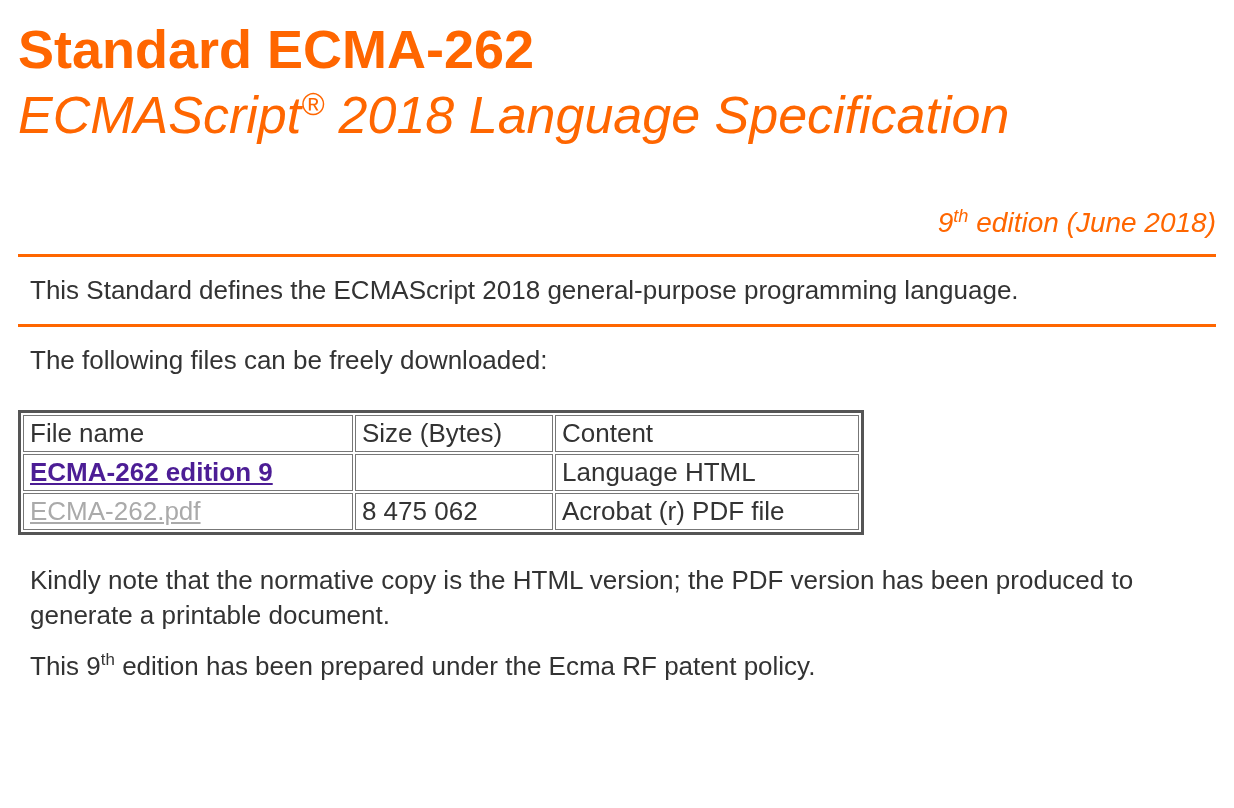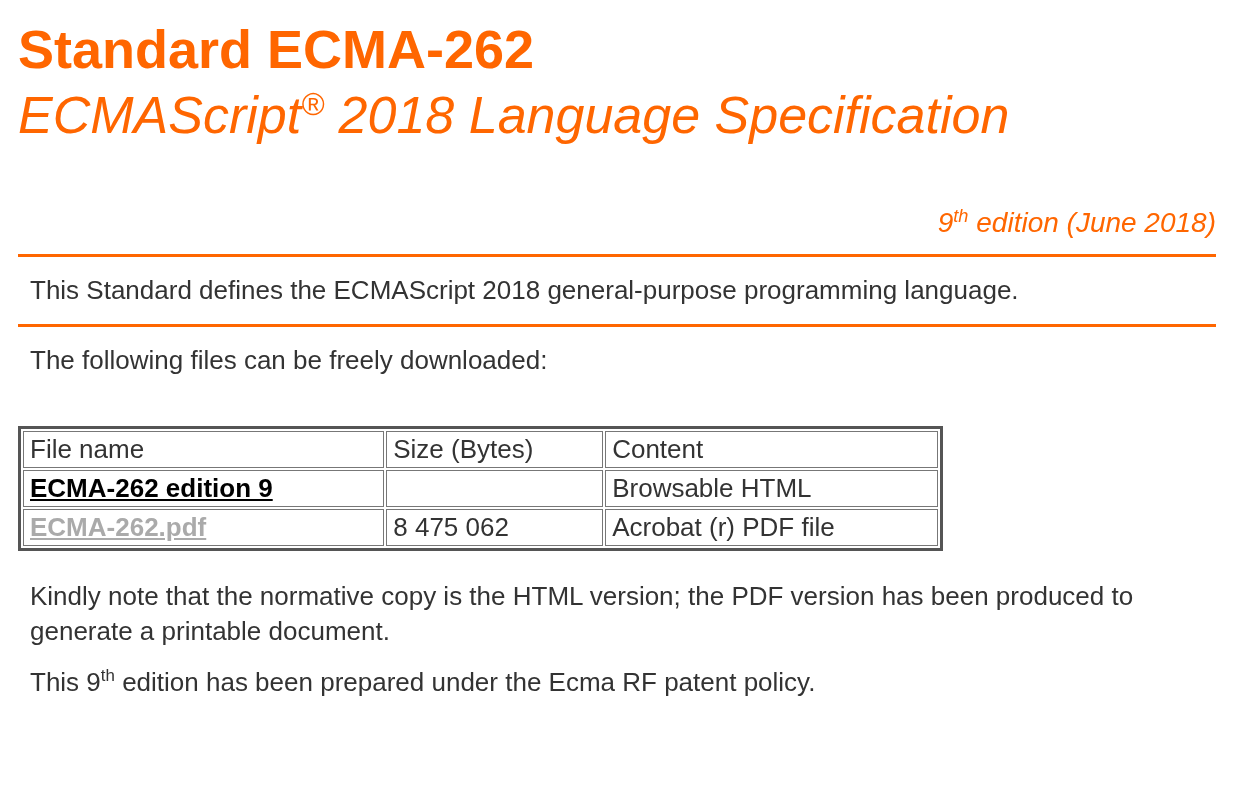--- a/index.html
+++ b/index.html
@@ -50,39 +50,39 @@
       margin: 0 0 16px 12px;
       line-height: 1.35;
     }
     .spacer {
       height: 16px;
     }
     table.downloads {
       border: 3px solid #555555;
       border-collapse: separate;
       border-spacing: 2px;
-      width: 925px;
-      margin: 16px 0 28px 0;
+      width: 846px;
+      margin: 0 0 28px 0;
     }
     table.downloads td {
       border: 1px solid #777777;
       padding: 2px 6px;
       font-size: 26px;
       vertical-align: top;
     }
     table.downloads td.num {
       text-align: left;
     }
     a.file-link-orange {
-      color: #000000;
+      color: #4c1d95;
       font-weight: bold;
     }
     a.file-link-gray {
       color: #aaaaaa;
-      font-weight: bold;
+      font-weight: normal;
       text-decoration: underline;
     }
     .sup-inline {
       font-size: 0.65em;
       vertical-align: super;
     }
     .bold { font-weight: normal; }
   </style>
 </head>
 <body>
@@ -110,21 +110,21 @@
 <table class="downloads">
   <tbody>
       <tr>
     <td>File name</td>
     <td>Size (Bytes)</td>
     <td>Content</td>
   </tr>
   <tr>
     <td><a href="#" class="file-link-orange">ECMA-262 edition 9</a></td>
     <td class="num"></td>
-    <td>Browsable HTML</td>
+    <td>Language HTML</td>
   </tr>
   <tr>
     <td><a href="#" class="file-link-gray">ECMA-262.pdf</a></td>
     <td class="num">8 475 062</td>
     <td>Acrobat (r) PDF file</td>
   </tr>
 </tbody>
   </table>
 
 <p>

